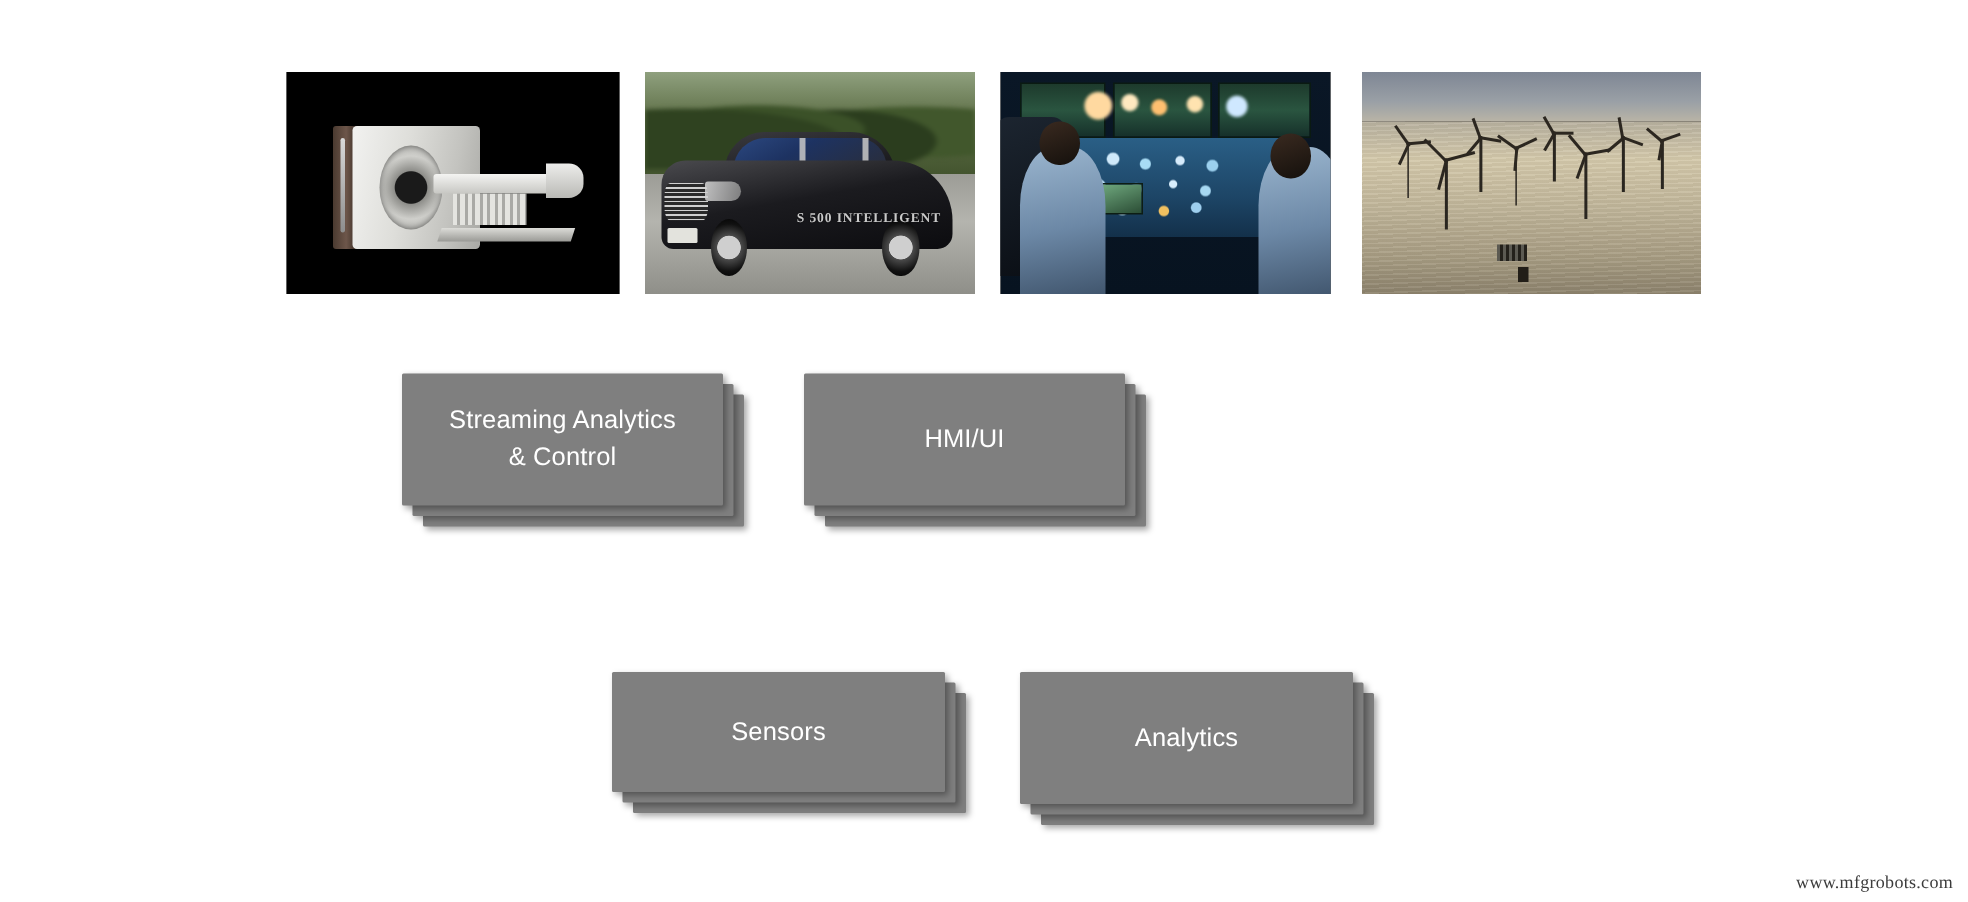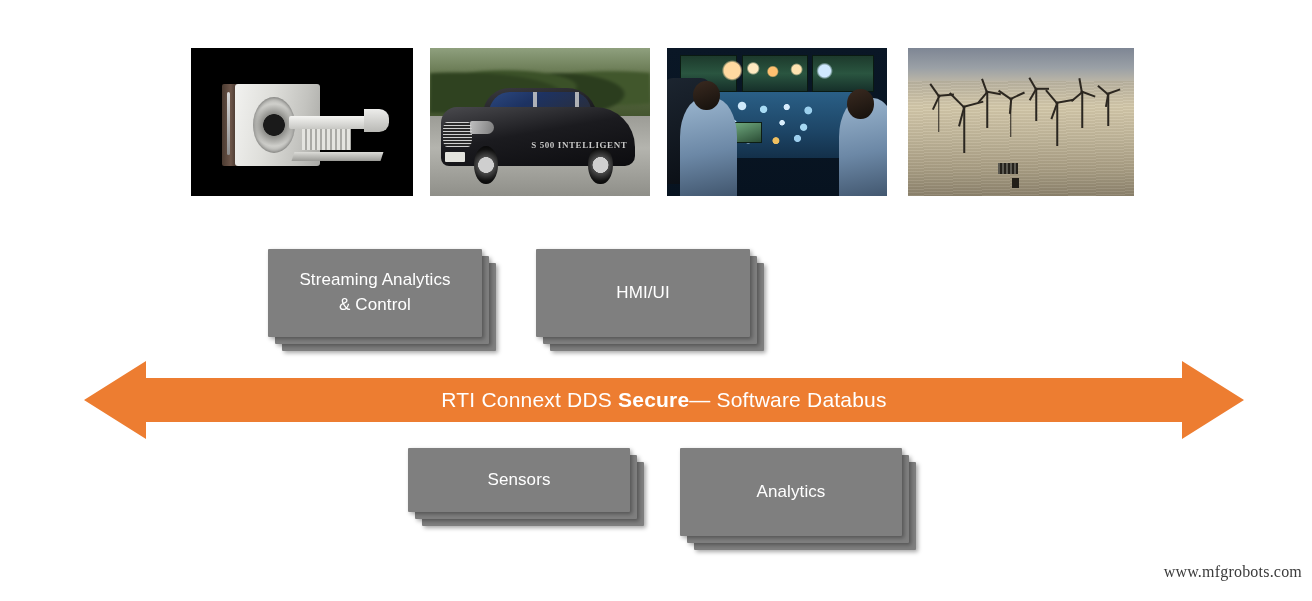--- a/index.html
+++ b/index.html
@@ -261,23 +261,23 @@
     font-size: 21px;
     letter-spacing: .2px;
     white-space: nowrap;
   }
   #databus-arrow .arrow-text b { font-weight: 700; }
 
   
   #watermark {
     position: absolute;
     right: 10px;
-    bottom: 20px;
+    bottom: 5px;
     font-family: "Liberation Serif", serif;
-    font-size: 16px;
+    font-size: 12px;
     color: #3b3b3b;
     letter-spacing: .2px;
   }
 </style>
 </head>
 <body>
 
 <div id="stage">
 
   <div class="photo" style="left:191px; top:48px; width:222px; height:148px;">
@@ -408,30 +408,22 @@
   </div>
 
   <div class="stack" style="left:536px; top:249px; width:214px; height:88px;">
     <div class="layer l3 gray-fill shadowed"></div>
     <div class="layer l2 gray-fill shadowed"></div>
     <div class="layer l1 gray-fill shadowed"></div>
     <div class="label">HMI/UI</div>
   </div>
 
 
-  <div id="databus-arrow" style="left:84px; top:357px; width:1160px; height:86px;">
-    <svg viewBox="0 0 1160 86" preserveAspectRatio="none">
-      <polygon points="0,43 62,4 62,21 1098,21 1098,4 1160,43 1098,82 1098,65 62,65 62,82" fill="#ed7d31"></polygon>
-    </svg>
-    <div class="arrow-text">
-      <span>RTI Connext DDS </span><b>Secure</b><span>— Software Databus</span>
-    </div>
-  </div>
-
-  <div class="stack" style="left:408px; top:448px; width:222px; height:64px;">
+
+  <div class="stack" style="left:408px; top:448px; width:222px; height:80px;">
     <div class="layer l3 gray-fill shadowed"></div>
     <div class="layer l2 gray-fill shadowed"></div>
     <div class="layer l1 gray-fill shadowed"></div>
     <div class="label">Sensors</div>
   </div>
 
   <div class="stack" style="left:680px; top:448px; width:222px; height:88px;">
     <div class="layer l3 gray-fill shadowed"></div>
     <div class="layer l2 gray-fill shadowed"></div>
     <div class="layer l1 gray-fill shadowed"></div>

